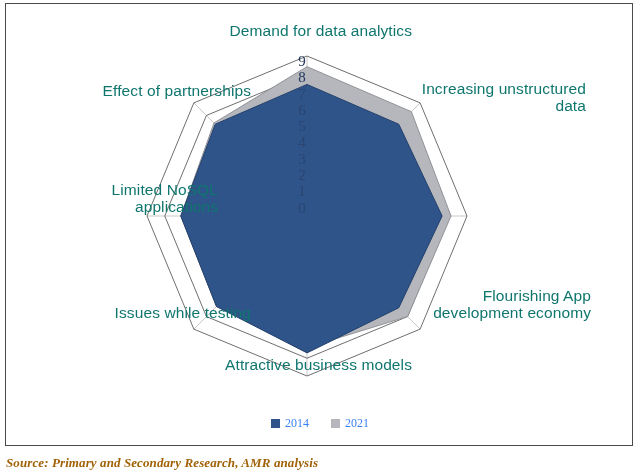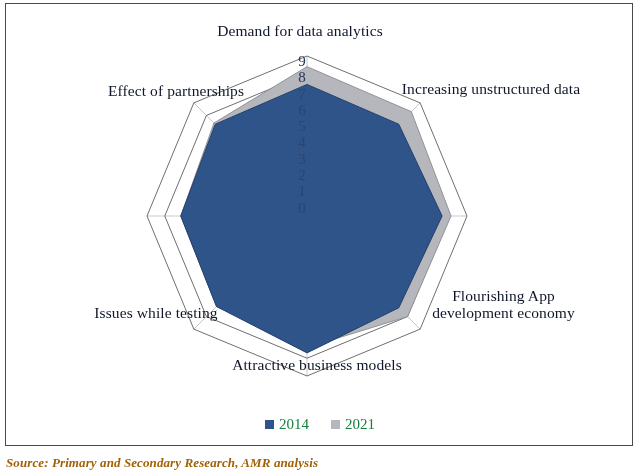--- a/index.html
+++ b/index.html
@@ -42,25 +42,25 @@
     left: 0;
     top: 0;
     width: 628px;
     height: 400px;
     display: block;
   }
 
   
   .axis-label {
     position: absolute;
-    font-family: Liberation Serif, serif;
+    font-family: Liberation Sans, sans-serif;
     font-size: 15.5px;
     line-height: 1.12;
-    color: #0f172a;
-    text-align: center;
+    color: #0f766e;
+    text-align: right;
     white-space: pre-line;
     letter-spacing: 0.1px;
   }
 
   
   #label-0 { left: 182px; top: 18px;  width: 224px; }   
   #label-1 { left: 390px; top: 76px;  width: 190px; }   
   #label-2 { left: 420px; top: 182px; width: 190px; }   
   #label-3 { left: 410px; top: 283px; width: 175px; }   
   #label-4 { left: 216px; top: 352px; width: 190px; }   
@@ -103,22 +103,22 @@
     align-items: center;
     gap: 5px;
   }
   .legend-swatch {
     width: 9px;
     height: 9px;
     display: inline-block;
   }
   .legend-text {
     font-family: "Liberation Serif", "DejaVu Serif", serif;
-    font-size: 15px;
-    color: #15803d;
+    font-size: 12px;
+    color: #3b82f6;
   }
 
   
   #source-note {
     position: absolute;
     left: 6px;
     top: 455px;
     font-family: "Liberation Serif", "DejaVu Serif", serif;
     font-style: italic;
     font-weight: bold;
@@ -167,20 +167,21 @@
       <span class="tick light">2</span>
       <span class="tick light">1</span>
       <span class="tick light">0</span>
     </div>
 
     <div class="axis-label" id="label-0">Demand for data analytics</div>
     <div class="axis-label" id="label-1">Increasing unstructured data</div>
     <div class="axis-label" id="label-3">Flourishing App development economy</div>
     <div class="axis-label" id="label-4">Attractive business models</div>
     <div class="axis-label" id="label-5">Issues while testing</div>
+    <div class="axis-label" id="label-6">Limited NoSQL applications</div>
     <div class="axis-label" id="label-7">Effect of partnerships</div>
 
     <div id="legend">
       <div class="legend-item">
         <span class="legend-swatch" id="swatch-0" style="background: rgb(46, 84, 137);"></span>
         <span class="legend-text">2014</span>
       </div>
       <div class="legend-item">
         <span class="legend-swatch" id="swatch-1" style="background: rgb(181, 183, 189);"></span>
         <span class="legend-text">2021</span>

